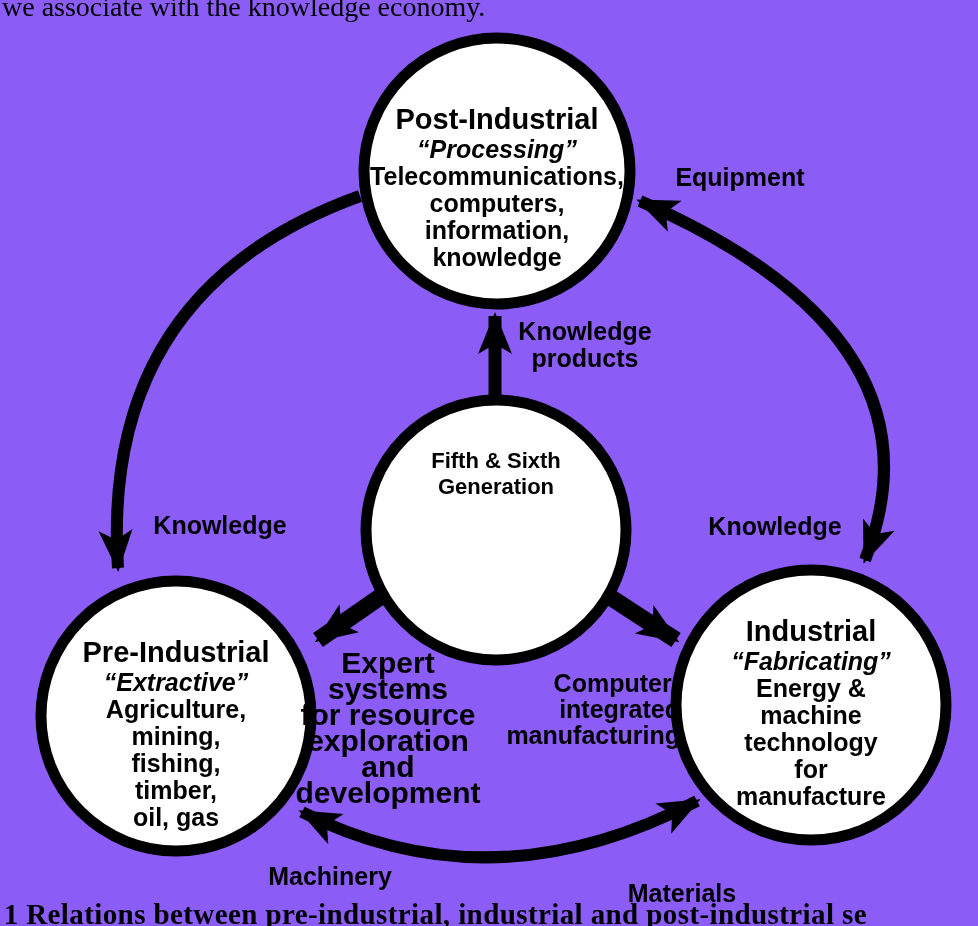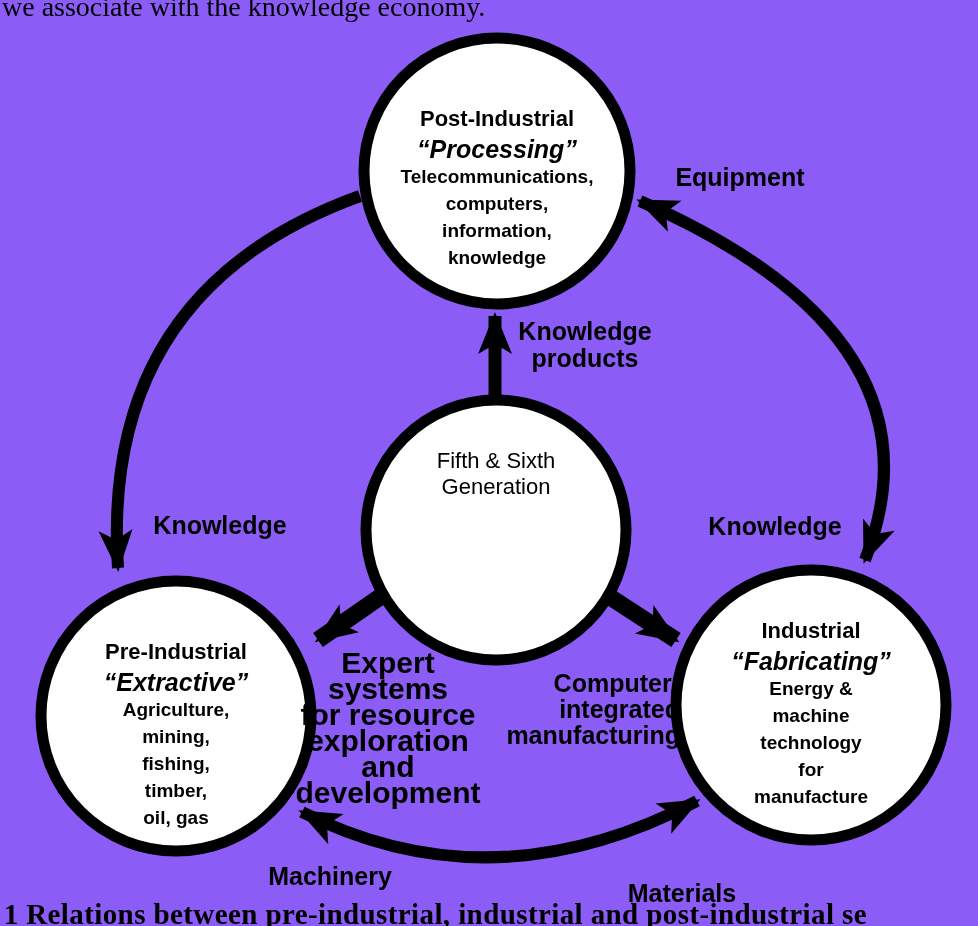--- a/index.html
+++ b/index.html
@@ -14,26 +14,26 @@
   .ml{white-space:pre-line;}
   
   .serifline{
     position:absolute;white-space:nowrap;
     font-family:"Liberation Serif", serif;color:#000;
   }
   #top-text{left:2px;top:-9px;font-size:28px;font-weight:normal;}
   #caption{left:-30px;top:898px;font-size:29px;font-weight:bold;letter-spacing:.4px;}
   
   .node{position:absolute;}
-  .ntitle{font-size:22px;line-height:32px;}
+  .ntitle{font-size:29px;line-height:32px;}
   .nmode{font-size:25px;line-height:28px;font-style:italic;}
-  .nitems{font-size:19px;line-height:27px;}
+  .nitems{font-size:25px;line-height:27px;}
   #node-post{left:357px;top:103px;width:280px;}
   #node-center{left:356px;top:448px;width:280px;}
-  #node-center .ngen{font-size:22px;line-height:26px;font-weight:normal;}
+  #node-center .ngen{font-size:22px;line-height:26px;font-weight:bold;}
   #node-center .ctitle{font-size:32px;line-height:31px;font-weight:bold;}
   #node-pre{left:36px;top:636px;width:280px;}
   #node-ind{left:671px;top:615px;width:280px;}
   
   .flbl{font-size:25px;line-height:27px;}
   #lbl-equipment{left:640px;top:164px;width:200px;}
   #lbl-kproducts{left:505px;top:318px;width:160px;}
   #lbl-know-left{left:120px;top:512px;width:200px;}
   #lbl-know-right{left:675px;top:513px;width:200px;}
   #lbl-expert{left:288px;top:650px;width:200px;font-size:30px;line-height:26px;}

